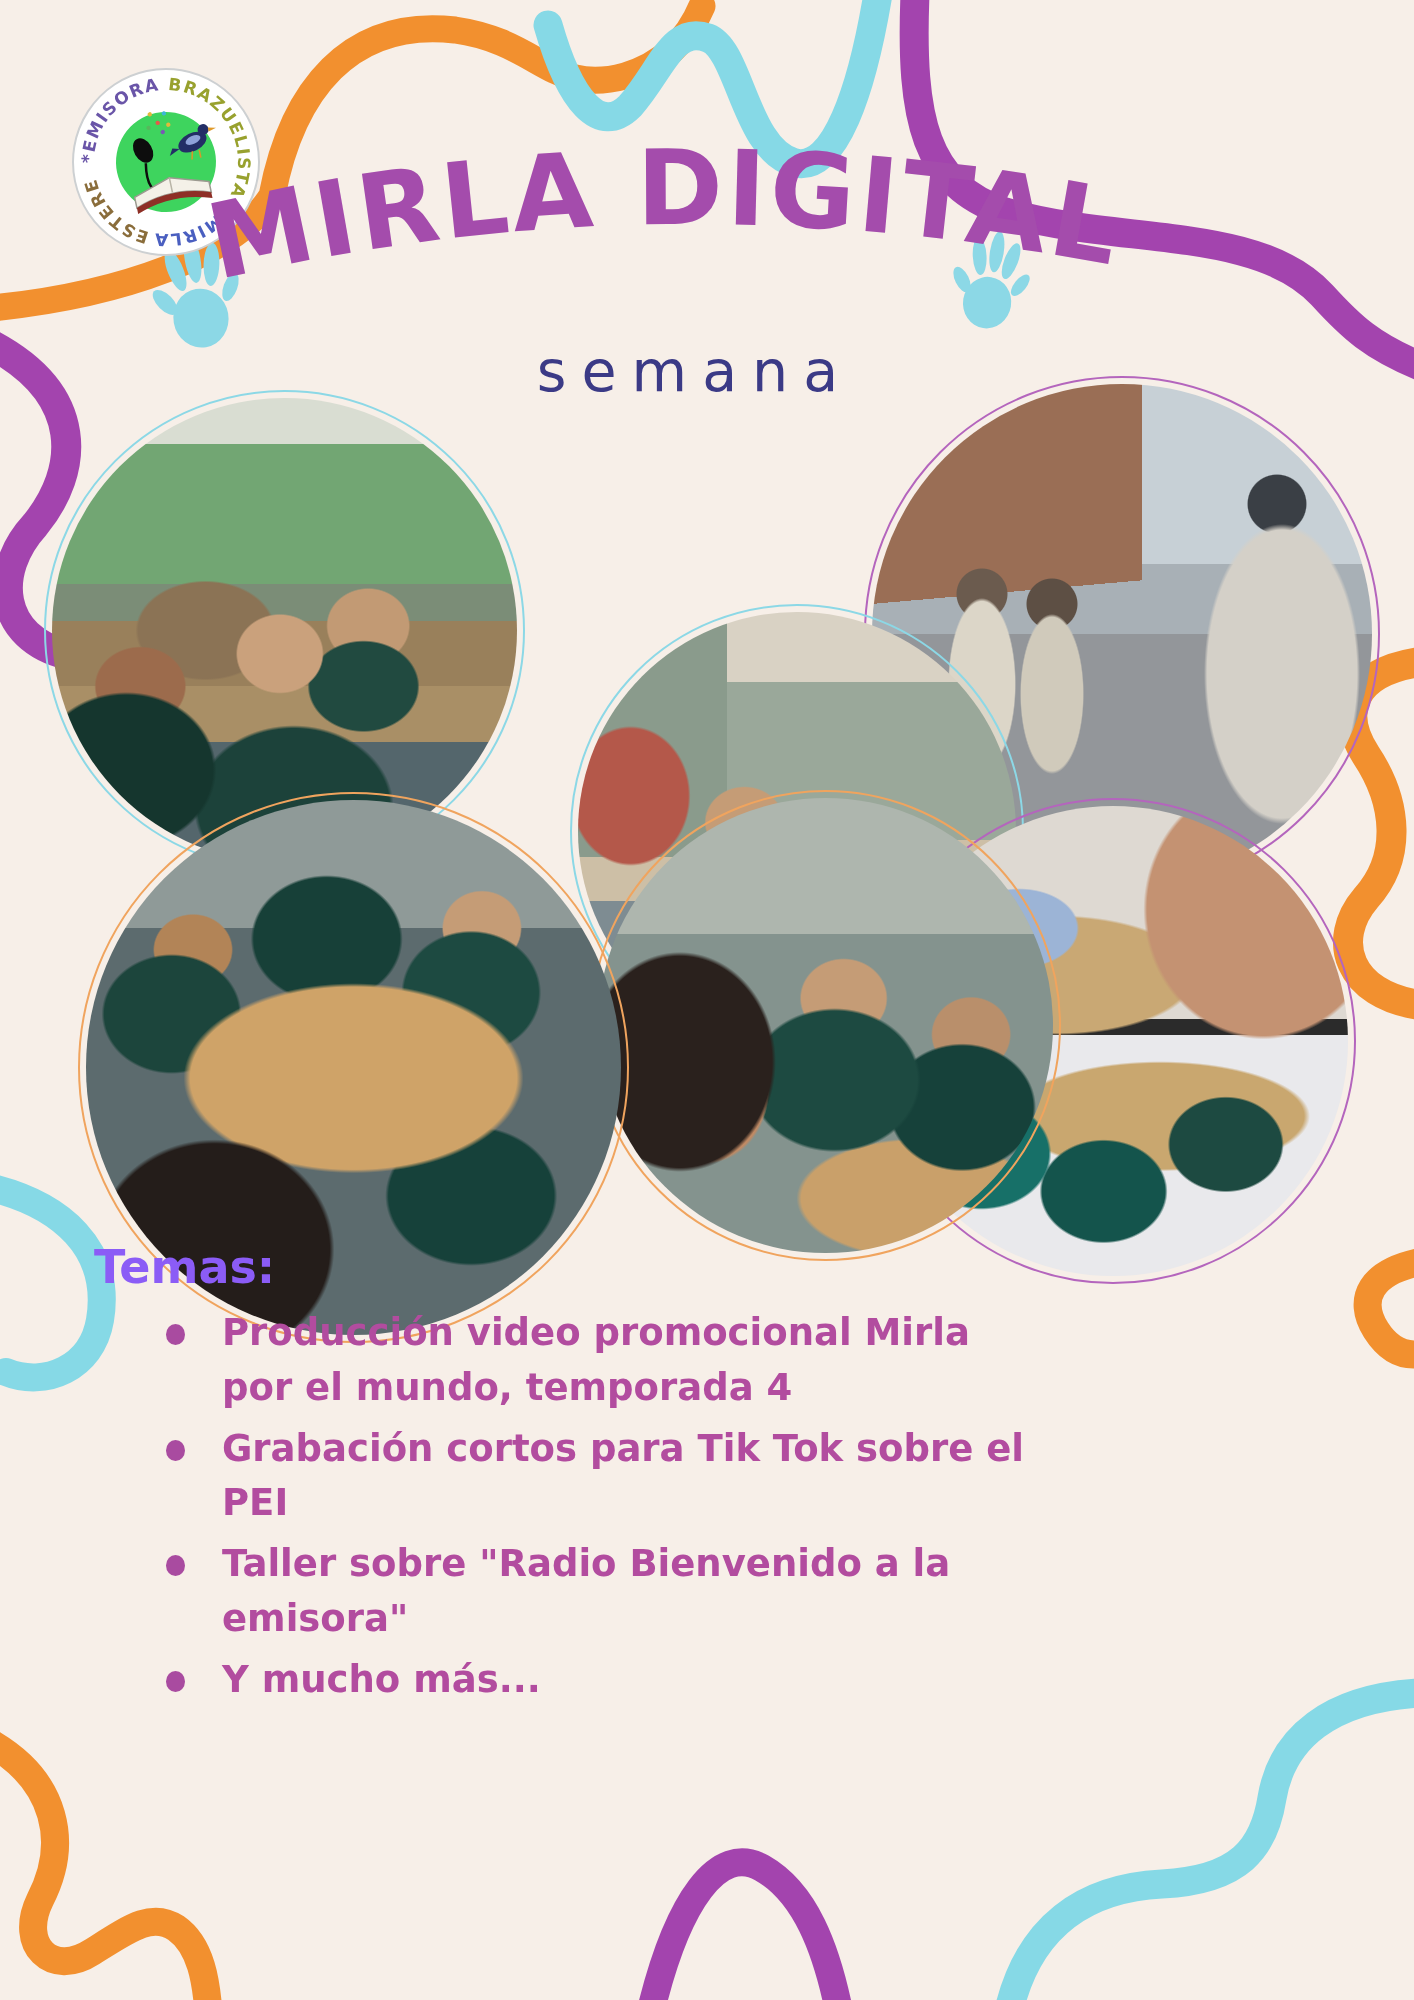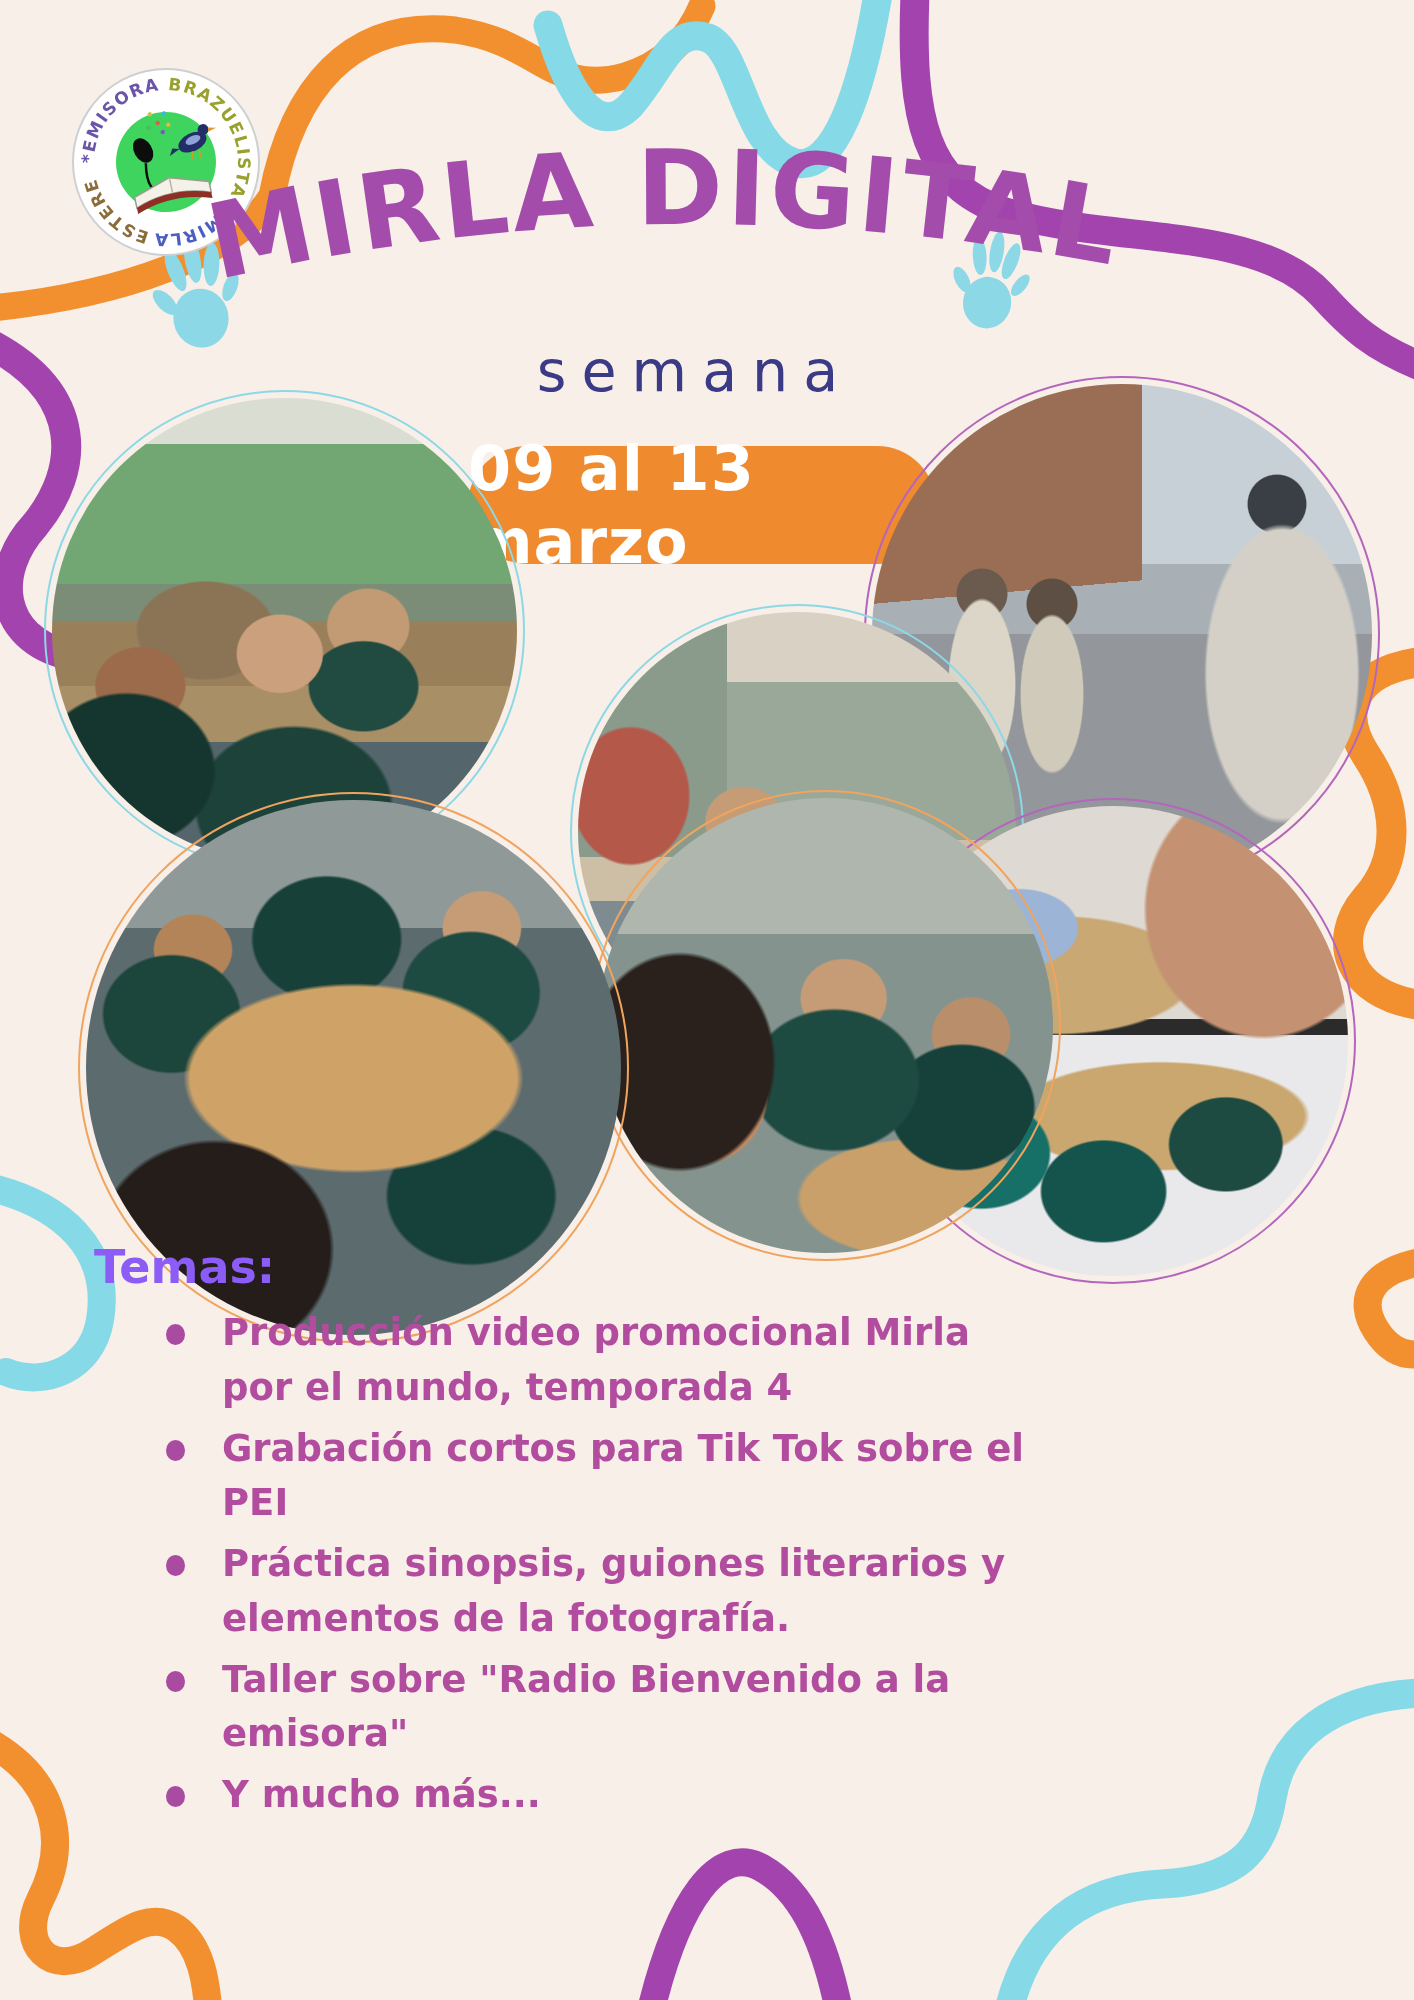--- a/index.html
+++ b/index.html
@@ -180,33 +180,29 @@
     </g>
   </svg>
 
   <svg class="title-svg" viewBox="0 0 1020 210">
     <path id="title-arc" d="M 18 172 Q 490 58 1002 176" fill="none"></path>
     <text><textPath href="#title-arc">MIRLA DIGITAL</textPath></text>
   </svg>
 
   <div class="subtitle">semana</div>
 
-  <div class="badge">
-    <span>09 al 13 marzo</span>
-  </div>
 
   <div class="photo c1 ring-teal"></div>
   <div class="photo c2 ring-purple"></div>
   <div class="photo c3 ring-teal"></div>
   <div class="photo c4 ring-orange"></div>
   <div class="photo c5 ring-orange"></div>
   <div class="photo c6 ring-purple"></div>
 
   <div class="topics-heading">Temas:</div>
   <ul class="topics">
     <li><span>Producción video promocional Mirla por el mundo, temporada 4</span></li>
     <li><span>Grabación cortos para Tik Tok sobre el PEI</span></li>
-    <li><span>Práctica sinopsis, guiones literarios y elementos de la fotografía.</span></li>
     <li><span>Taller sobre "Radio Bienvenido a la emisora"</span></li>
     <li><span>Y mucho más...</span></li>
   </ul>
 
 </div>
 
 </body></html>

